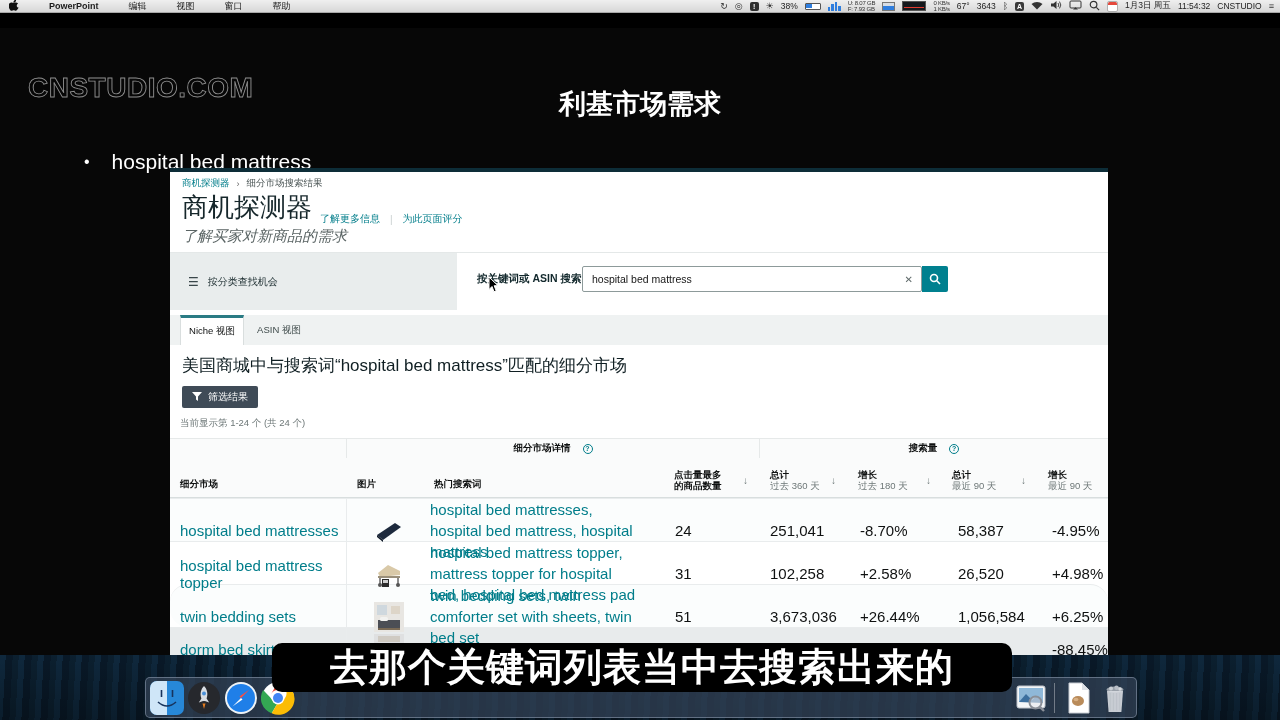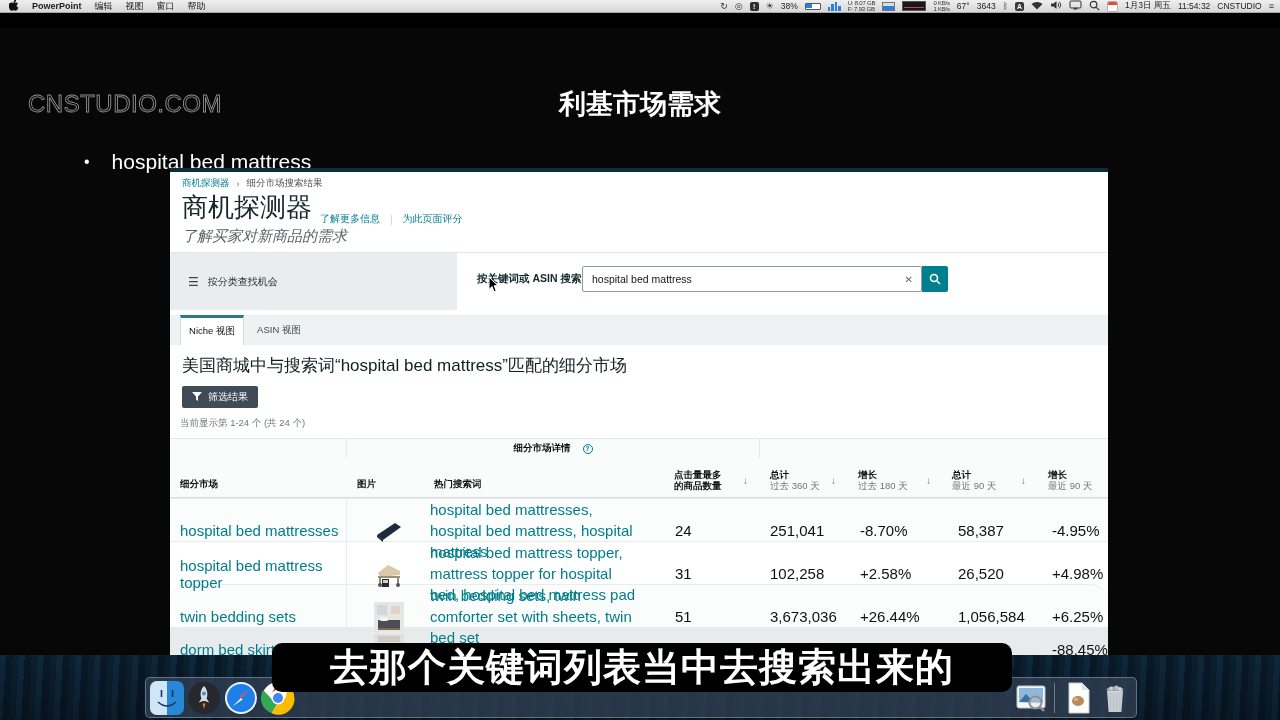--- a/index.html
+++ b/index.html
@@ -3,21 +3,21 @@
 <meta charset="utf-8">
 <style>
   * { margin:0; padding:0; box-sizing:border-box; }
   body { background:#000; font-family:"Liberation Sans","DejaVu Sans",sans-serif; }
   .screen { position:relative; width:1280px; height:720px; overflow:hidden; background:#000; }
 
   
   .menubar { position:absolute; left:0; top:0; width:1280px; height:13px; z-index:60;
     background:linear-gradient(#efefef,#d7d7d7); border-bottom:1px solid #a8a8a8;
     display:flex; align-items:center; font-size:9px; color:#1c1c1c; }
-  .mb-left { display:flex; align-items:center; gap:13px; padding-left:9px; }
+  .mb-left { display:flex; align-items:center; gap:30px; padding-left:9px; }
   .mb-left .appname { font-weight:bold; }
   .mb-right { margin-left:auto; display:flex; align-items:center; gap:7px; padding-right:6px; font-size:8.5px; color:#222; }
   .mi { font-size:9px; color:#333; line-height:13px; }
   .sq-excl { display:inline-block; width:9px; height:9px; background:#2e2e2e; color:#fff; border-radius:2px;
     font-size:7px; line-height:9px; text-align:center; font-weight:bold; }
   .t2 { display:inline-flex; flex-direction:column; font-size:6px; line-height:6.5px; color:#333; letter-spacing:-.2px; }
   .batt { display:inline-block; width:16px; height:7px; border:1px solid #555; border-radius:1px; position:relative; background:#fff; }
   .batt i { position:absolute; left:.5px; top:.5px; bottom:.5px; width:38%; background:#2f7ede; }
   .bars { display:inline-flex; align-items:flex-end; gap:1px; height:9px; }
   .bars b { width:2.5px; background:#2f7ede; display:block; }
@@ -35,21 +35,21 @@
   .light { width:9px; height:9px; border-radius:50%; }
   .l-red { background:#fc5a52; border:.5px solid #d94942; }
   .l-yel { background:#fdbe41; border:.5px solid #d9a036; }
   .l-grn { background:#34c84a; border:.5px solid #2aa93c; }
 
   
   .wallpaper { position:absolute; left:0; top:650px; width:1280px; height:70px; z-index:1;
     background:linear-gradient(rgba(0,0,0,.15),rgba(0,0,0,.4)),
       repeating-linear-gradient(93deg,#123049 0 6px,#0b1e30 6px 13px,#0e2639 13px 19px); }
   .slide { position:absolute; left:0; top:28px; width:1280px; height:627px; background:#070707; overflow:hidden; z-index:2; }
-  .logo { position:absolute; left:28px; top:62px; font-size:24px; font-weight:400; letter-spacing:.5px;
+  .logo { position:absolute; left:28px; top:44px; font-size:28px; font-weight:700; letter-spacing:.5px;
     color:transparent; -webkit-text-stroke:.9px #8f8f8f; }
   .slide-title { position:absolute; left:50%; top:58px; transform:translateX(-50%); font-size:27px; font-weight:700; color:#fff; }
   .bullet-row { position:absolute; left:84px; top:122px; display:flex; align-items:center; gap:22px; color:#fff; }
   .bullet-dot { font-size:16px; }
   .bullet-text { font-size:21px; }
 
   
   .panel { position:absolute; left:170px; top:140px; width:938px; height:492px; background:#fff; overflow:hidden;
     color:#0f1111; }
   .p-topstrip { position:absolute; left:0; top:0; width:938px; height:4px; background:#0d2d38; }
@@ -258,20 +258,24 @@
       </div>
       <div class="p-count">当前显示第 1-24 个 (共 24 个)</div>
 
       <div class="p-table">
         <div class="tg group-row">
           <div class="gc gc1"></div>
           <div class="gc gc2">
             <span>细分市场详情</span>
             <span class="info-i">?</span>
           </div>
+          <div class="gc gc3">
+            <span>搜索量</span>
+            <span class="info-i">?</span>
+          </div>
         </div>
         <div class="tg header-row">
           <div class="hc-plain">细分市场</div>
           <div class="hc-plain">图片</div>
           <div class="hc-kw">热门搜索词</div>
           <div class="hc-num">
             <span class="lines" style="padding-left:12px">
                 <span class="hmain">点击量最多</span>
                 <span class="hmain">的商品数量</span>
               </span>

